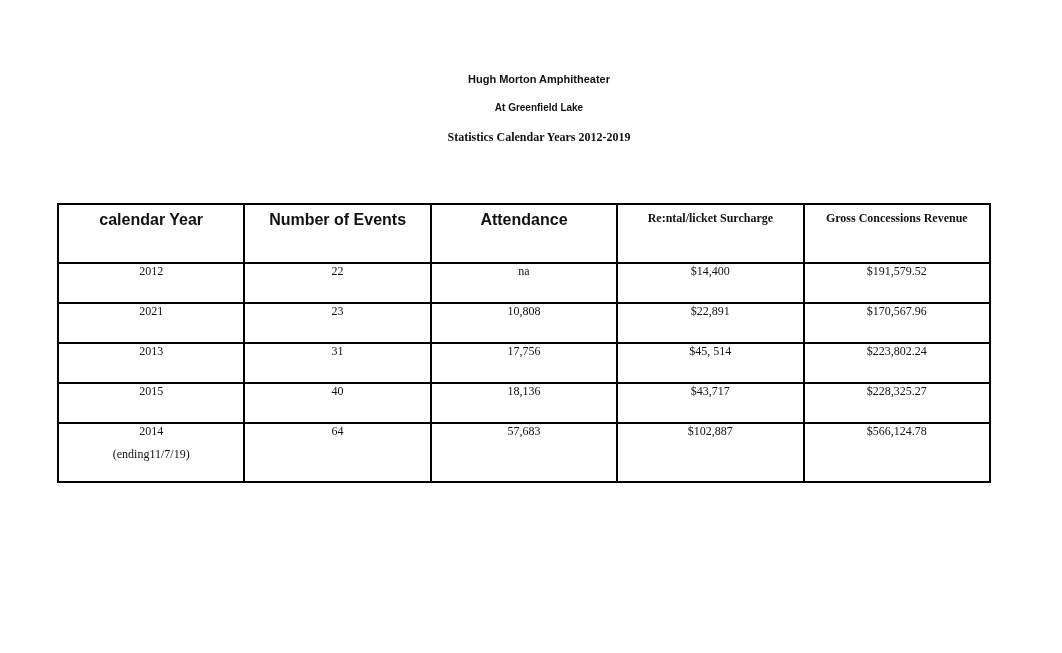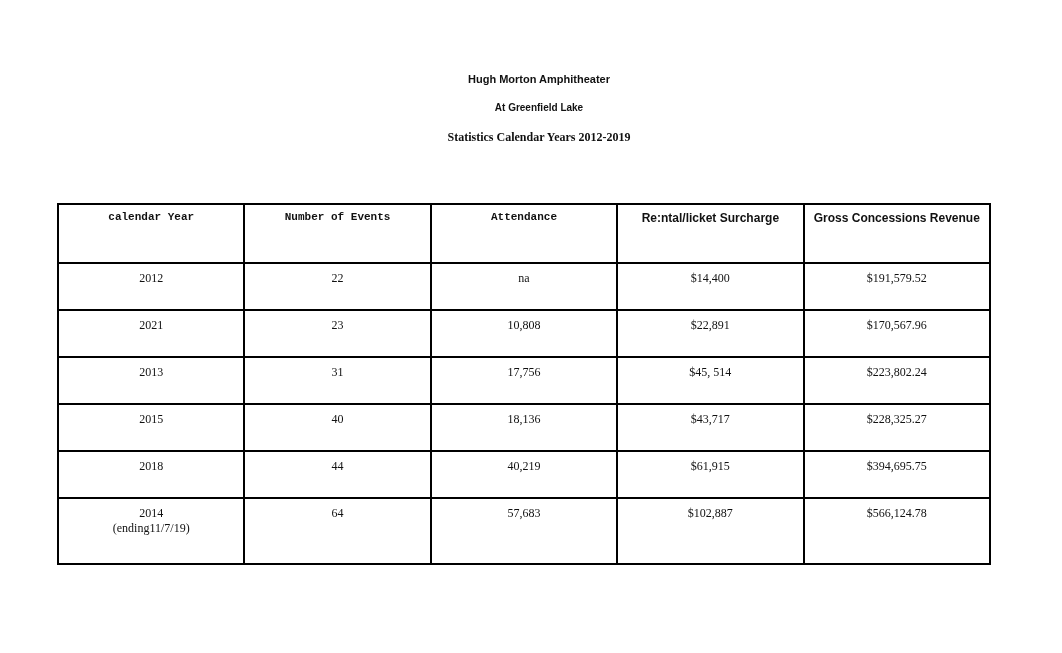--- a/index.html
+++ b/index.html
@@ -13,29 +13,29 @@
     width: 934px; border-collapse: collapse;
     table-layout: fixed;
   }
   table.stats td, table.stats th {
     border: 2px solid #000;
     text-align: center; vertical-align: top;
     padding: 0;
   }
   table.stats th {
     height: 51px; padding-top: 6px;
-    font-family: Liberation Mono, monospace; font-weight: bold; font-size: 11px;
+    font-family: Liberation Sans, sans-serif; font-weight: bold; font-size: 16px;
   }
-  table.stats th.serif { font-family: Liberation Sans, sans-serif; font-size: 12px; }
+  table.stats th.serif { font-family: Liberation Serif, serif; font-size: 12px; }
   table.stats td {
-    height: 38px; padding-top: 7px;
+    height: 38px; 
     font-family: "Liberation Serif", serif; font-size: 12px;
   }
   table.stats tr.last td { height: 57px; }
-  .sub { display: block; }
+  .sub { display: block; margin-top: 8px; }
 </style>
 </head>
 <body>
 
 <div class="title-block t1">Hugh Morton Amphitheater</div>
 <div class="title-block t2">At Greenfield Lake</div>
 <div class="title-block t3">Statistics Calendar Years 2012-2019</div>
 
 <table class="stats">
   <thead>
@@ -69,27 +69,20 @@
         <td><span>$45, 514</span></td>
         <td><span>$223,802.24</span></td>
       </tr>
       <tr>
         <td><span>2015</span></td>
         <td><span>40</span></td>
         <td><span>18,136</span></td>
         <td><span>$43,717</span></td>
         <td><span>$228,325.27</span></td>
       </tr>
-      <tr>
-        <td><span>2018</span></td>
-        <td><span>44</span></td>
-        <td><span>40,219</span></td>
-        <td><span>$61,915</span></td>
-        <td><span>$394,695.75</span></td>
-      </tr>
       <tr class="last">
         <td><span>2014</span><span class="sub">(ending11/7/19)</span></td>
         <td><span>64</span></td>
         <td><span>57,683</span></td>
         <td><span>$102,887</span></td>
         <td><span>$566,124.78</span></td>
       </tr>
     </tbody>
 </table>
 

